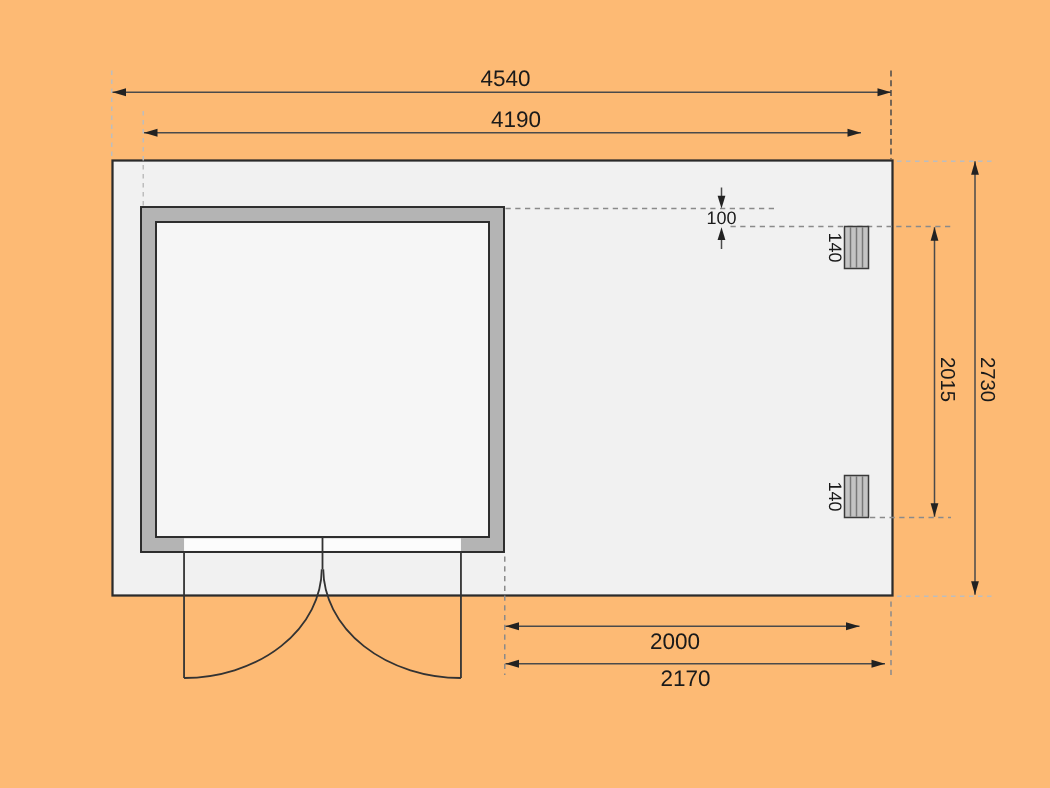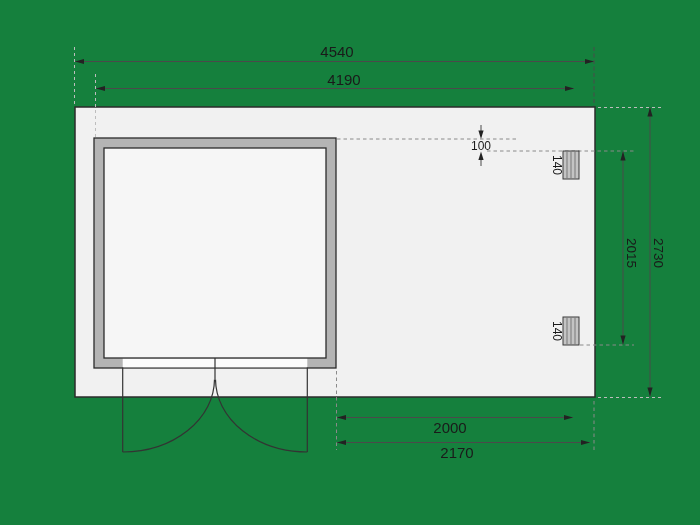--- a/index.html
+++ b/index.html
@@ -1,16 +1,16 @@
 <!DOCTYPE html>
 <html><head>
 <meta charset="utf-8">
 <style>
   html,body{margin:0;padding:0;background:#ffffff;}
-  .canvas{position:relative;width:700px;height:525px;background:#15803d;overflow:hidden;}
+  .canvas{position:relative;width:700px;height:525px;background:#fdba74;overflow:hidden;}
   svg{display:block;}
   svg text{font-family:"Liberation Sans","DejaVu Sans",sans-serif;fill:#1a1a1a;}
   .dim-text-lg{font-size:15px;}
   .dim-text-md{font-size:13.5px;}
   .dim-text-sm{font-size:12px;}
   .outline{stroke:#2b2b2b;stroke-width:1.5;}
   .outline-thin{stroke:#2b2b2b;stroke-width:1.3;}
   .door-line{stroke:#333333;stroke-width:1.2;fill:none;}
   .dim-line{stroke:#4a4a4a;stroke-width:1;}
   .arrow{fill:#222222;stroke:none;}

